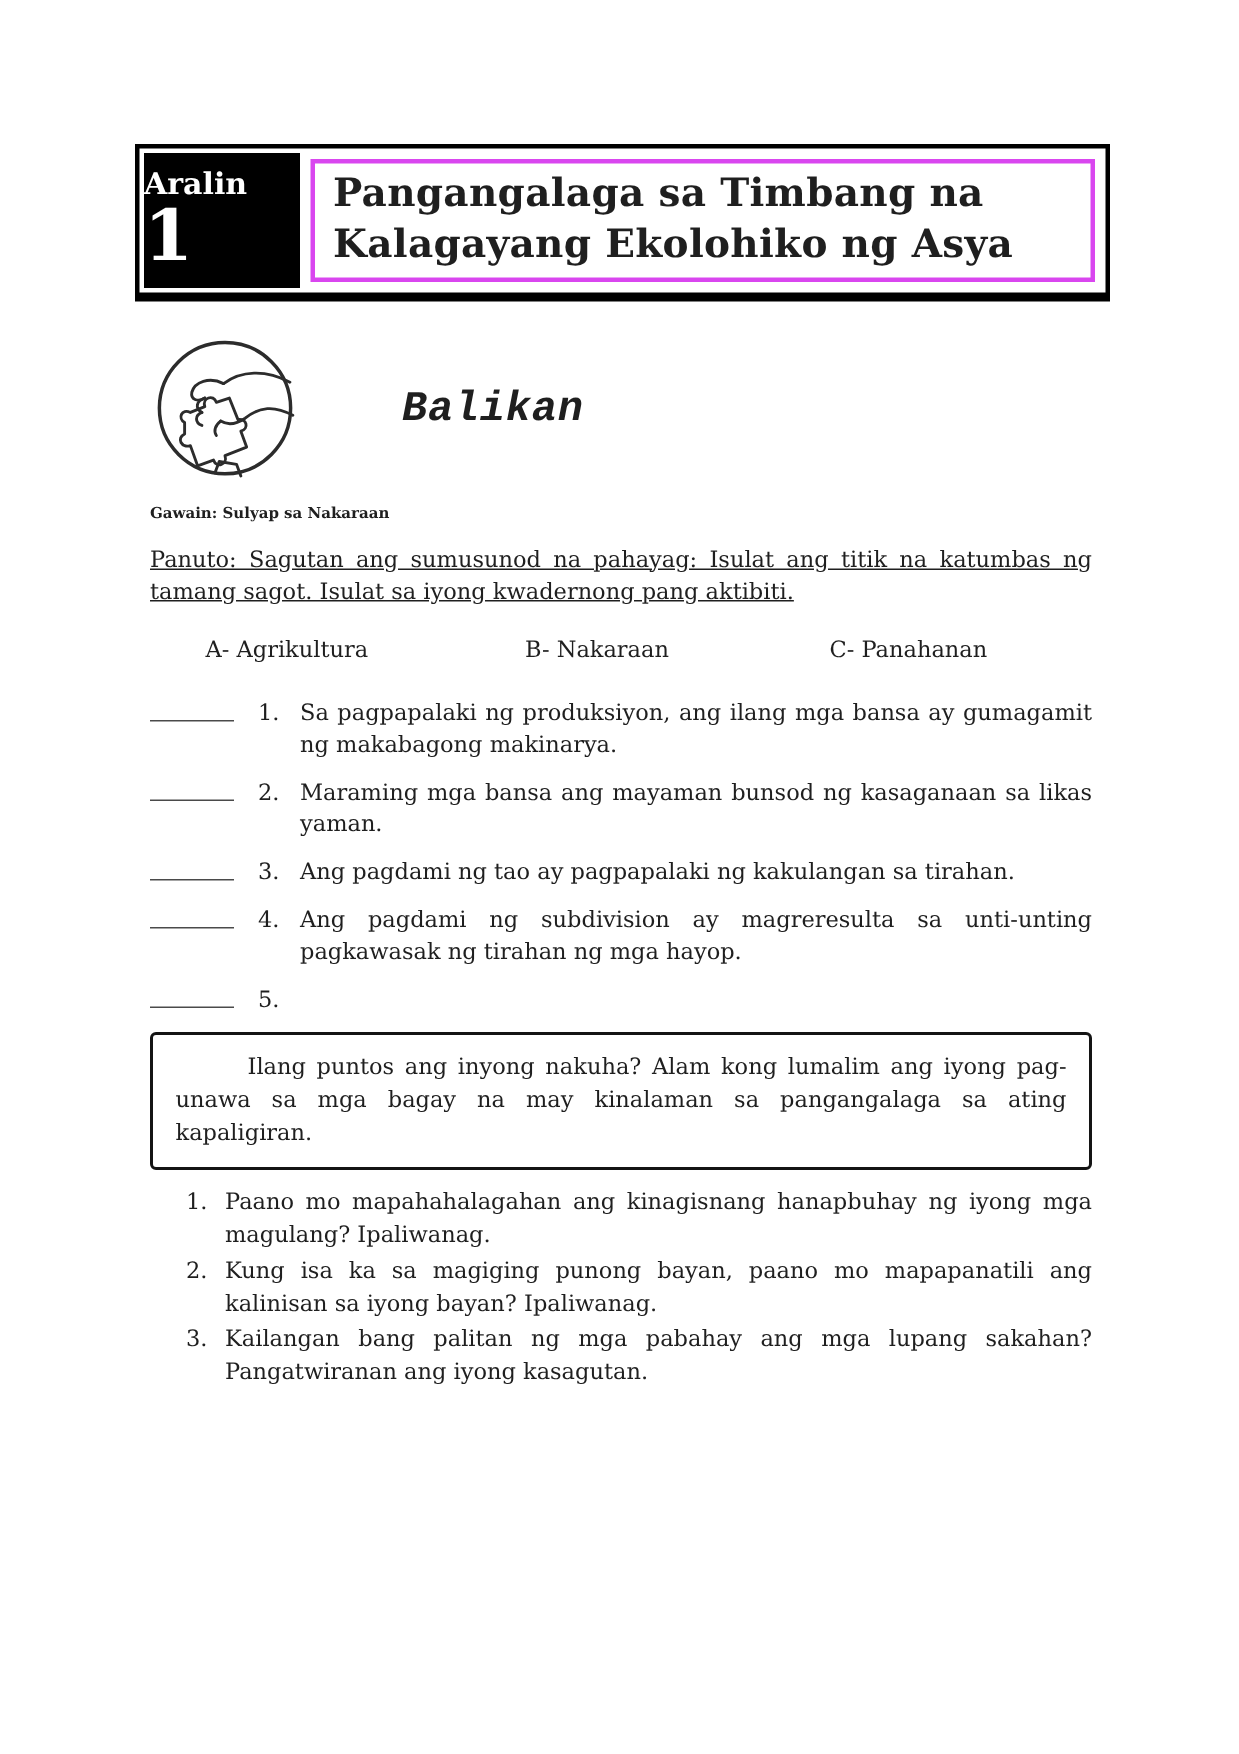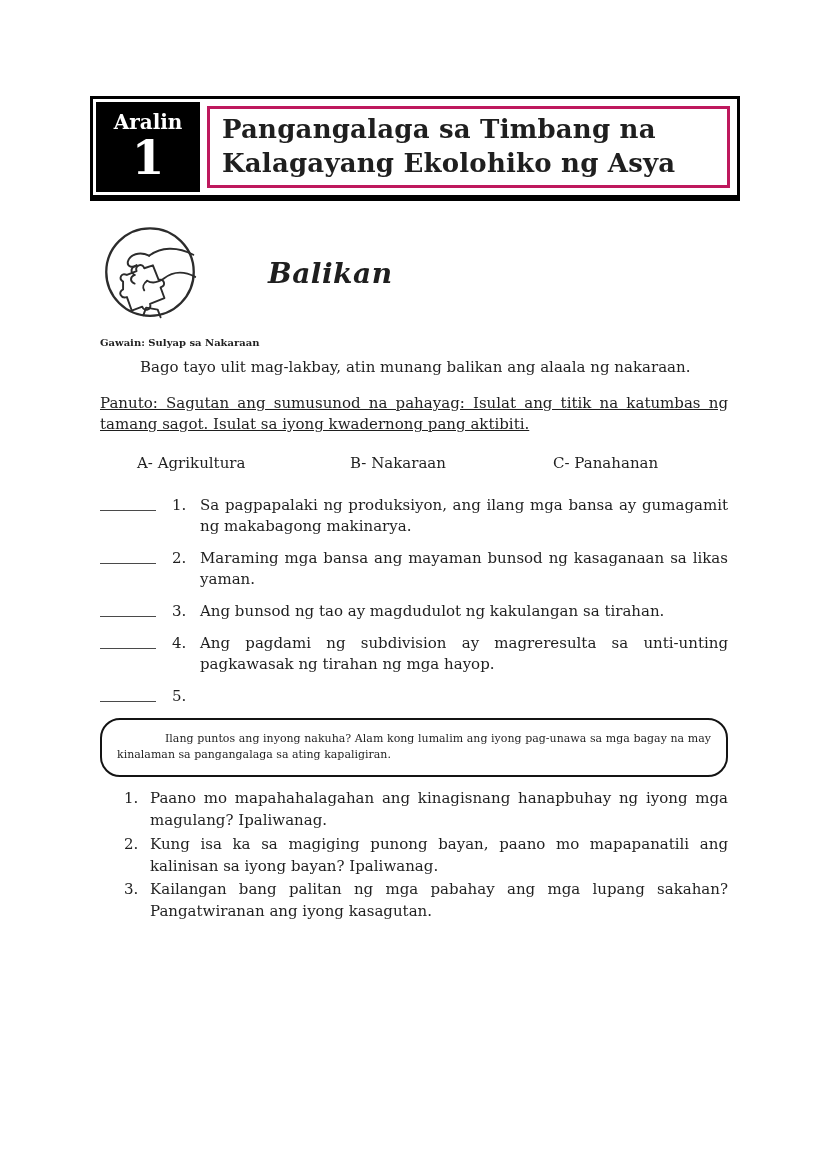--- a/index.html
+++ b/index.html
@@ -8,55 +8,55 @@
   .page { width:826px; height:1169px; position:relative; padding:0 98px 0 100px; }
 
   
   .lesson-frame {
     margin-top:96px; margin-left:-10px; margin-right:-12px;
     border:3px solid #000; border-bottom-width:6px;
     padding:3px; display:flex; gap:3px; background:#fff;
   }
   .lesson-cell {
     background:#000; color:#fff; width:104px; flex:0 0 104px;
-    display:flex; flex-direction:column; align-items:center; justify-content:center;
+    display:flex; flex-direction:column; align-items:flex-start; justify-content:center;
     padding:6px 0;
   }
   .lesson-label { font-weight:bold; font-size:20px; line-height:1.1; }
   .lesson-number { font-weight:bold; font-size:47px; line-height:1.05; }
   .title-cell {
-    flex:1; border:3px solid #be185d; margin:4px;
+    flex:1; border:3px solid #d946ef; margin:4px;
     display:flex; align-items:center;
     padding:4px 12px;
   }
   .lesson-title { font-weight:bold; font-size:26px; line-height:1.3; letter-spacing:.2px; }
 
   
   .review-row { margin-top:22px; display:flex; align-items:center; }
   .review-icon { flex:0 0 100px; height:102px; }
-  .review-heading { font-size:28px; font-weight:bold; font-style:italic; margin-left:68px; letter-spacing:.5px; }
+  .review-heading { font-size:28px; font-weight:bold; font-style:italic; margin-left:68px; letter-spacing:.5px;font-family:Liberation Mono, monospace; }
 
   
   .gawain-title { margin-top:12px; font-weight:bold; font-size:10px; }
   .intro { margin-top:9px; font-size:15px; line-height:1.42; text-indent:40px; }
   .instructions { margin-top:15px; font-size:15px; line-height:1.42; text-align:justify;text-decoration:underline; }
 
   .choices { margin-top:19px; padding-left:37px; font-size:15px; display:flex;align-items:center; }
   .choice-a { width:213px; }
   .choice-b { width:203px; }
 
   .quiz { margin-top:23px; }
   .quiz-row { display:flex; align-items:flex-start; margin-bottom:11px; font-size:15px; line-height:1.4; }
   .blank { flex:0 0 56px; height:16px; border-bottom:1.6px solid #4a4a4a; margin-right:16px; }
   .q-num { flex:0 0 28px; }
   .q-text { flex:1; text-align:justify; }
 
   .score-box {
-    margin-top:5px; border:2px solid #141414; border-radius:20px;
-    padding:11px 15px 12px 15px; font-size:11px; line-height:1.45;
+    margin-top:5px; border:2px solid #141414; border-radius:4px;
+    padding:11px 15px 12px 15px; font-size:15px; line-height:1.45;
     text-align:justify; text-indent:48px;
   }
 
   .process-title { margin-top:50px; font-weight:bold; font-size:15px; }
   .process-list { margin-top:11px; }
   .process-row { display:flex; align-items:flex-start; font-size:15px; line-height:1.45; margin-bottom:2px; padding-left:24px; }
   .p-num { flex:0 0 26px; }
   .p-text { flex:1; text-align:justify; }
 </style>
 </head>
@@ -85,21 +85,20 @@
         <path d="M36 53 C 31 55, 31 60, 36 62"></path>
         <path d="M49 59 C 45 62, 44 66, 46 69"></path>
         <path d="M24 60 C 19 57, 22 50, 28 53 L 38 49 C 36 43, 44 40, 46 46 L 55 43 L 61 58 C 67 57, 69 64, 63 66 L 67 77 L 52 83 C 54 89, 46 92, 44 86 L 33 90 L 28 76 C 22 78, 18 71, 24 68 Z"></path>
         <path d="M45 95 L 48 87 L 60 89 L 63 97"></path>
       </g>
     </svg>
     <div class="review-heading">Balikan</div>
   </div>
 
   <div class="gawain-title">Gawain: Sulyap sa Nakaraan</div>
-  <p class="intro">Bago tayo ulit mag-lakbay, atin munang balikan ang alaala ng nakaraan.</p>
   <p class="instructions">Panuto: Sagutan ang sumusunod na pahayag: Isulat ang titik na katumbas ng tamang sagot. Isulat sa iyong kwadernong pang aktibiti.</p>
 
   <div class="choices">
     <span class="choice-a">A- Agrikultura</span>
     <span class="choice-b">B- Nakaraan</span>
     <span class="choice-c">C- Panahanan</span>
   </div>
 
   <div class="quiz">
     <div class="quiz-row">
@@ -108,21 +107,21 @@
       <span class="q-text">Sa pagpapalaki ng produksiyon, ang ilang mga bansa ay gumagamit ng makabagong makinarya.</span>
     </div>
     <div class="quiz-row">
       <span class="blank"></span>
       <span class="q-num">2.</span>
       <span class="q-text">Maraming mga bansa ang mayaman bunsod ng kasaganaan sa likas yaman.</span>
     </div>
     <div class="quiz-row">
       <span class="blank"></span>
       <span class="q-num">3.</span>
-      <span class="q-text">Ang bunsod ng tao ay magdudulot ng kakulangan sa tirahan.</span>
+      <span class="q-text">Ang pagdami ng tao ay pagpapalaki ng kakulangan sa tirahan.</span>
     </div>
     <div class="quiz-row">
       <span class="blank"></span>
       <span class="q-num">4.</span>
       <span class="q-text">Ang pagdami ng subdivision ay magreresulta sa unti-unting pagkawasak ng tirahan ng mga hayop.</span>
     </div>
     <div class="quiz-row">
       <span class="blank"></span>
       <span class="q-num">5.</span>
     </div>

